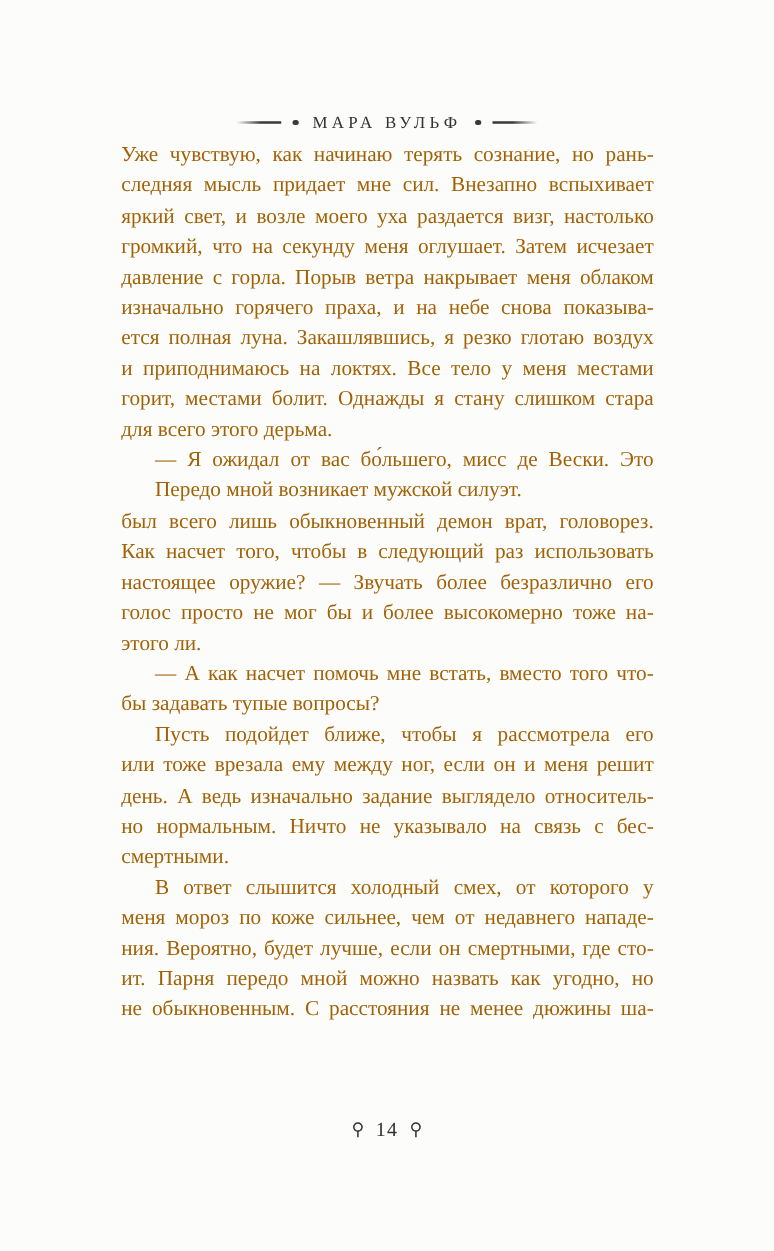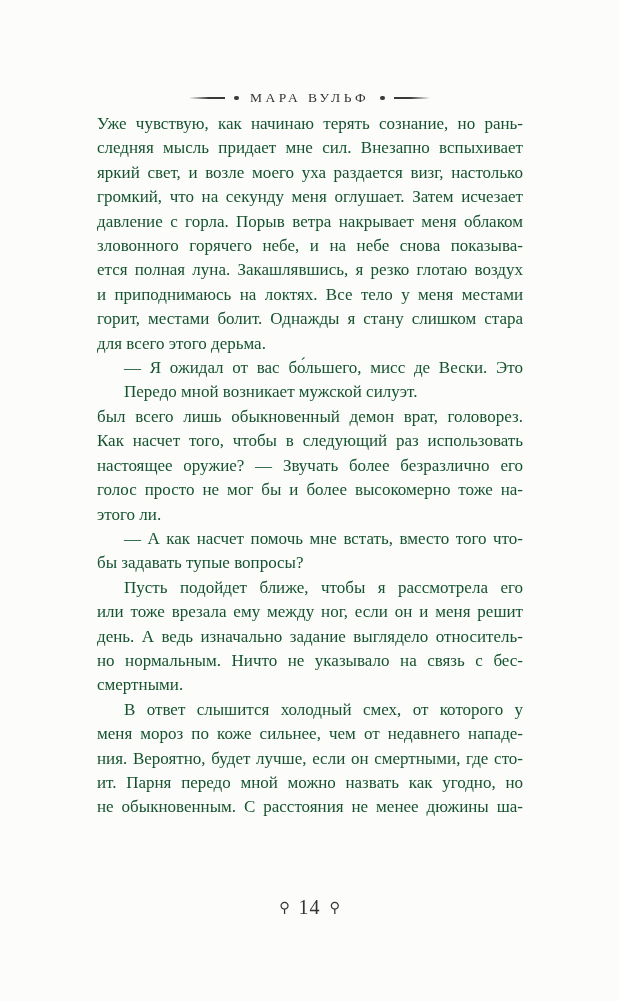--- a/index.html
+++ b/index.html
@@ -52,21 +52,21 @@
   }
 
   
   .body-text {
     position: absolute;
     left: 97px;
     top: 112px;
     width: 426px;
     font-size: 17px;
     line-height: 24.4px;
-    color: #14532d;
+    color: #a16207;
   }
   .line {
     text-align: justify;
     text-align-last: justify;
   }
   .line.last {
     text-align-last: left;
   }
   .line.indent {
     text-indent: 27px;
@@ -84,21 +84,21 @@
     gap: 9px;
     color: #333333;
   }
   .footer-ornament {
     font-family: "DejaVu Sans", sans-serif;
     font-size: 14px;
     line-height: 1;
     transform: translateY(-1px);
   }
   .page-number {
-    font-size: 20px;
+    font-size: 16px;
     letter-spacing: 1px;
   }
 </style>
 </head>
 <body>
 
 <div class="page">
 
   <div class="running-header">
     <span class="header-rule left"></span>
@@ -107,21 +107,21 @@
     <span class="header-dot"></span>
     <span class="header-rule right"></span>
   </div>
 
   <div class="body-text">
       <div class="line">Уже чувствую, как начинаю терять сознание, но рань-</div>
       <div class="line">следняя мысль придает мне сил. Внезапно вспыхивает</div>
       <div class="line">яркий свет, и возле моего уха раздается визг, настолько</div>
       <div class="line">громкий, что на секунду меня оглушает. Затем исчезает</div>
       <div class="line">давление с горла. Порыв ветра накрывает меня облаком</div>
-      <div class="line">зловонного горячего небе, и на небе снова показыва-</div>
+      <div class="line">изначально горячего праха, и на небе снова показыва-</div>
       <div class="line">ется полная луна. Закашлявшись, я резко глотаю воздух</div>
       <div class="line">и приподнимаюсь на локтях. Все тело у меня местами</div>
       <div class="line">горит, местами болит. Однажды я стану слишком стара</div>
       <div class="line last">для всего этого дерьма.</div>
       <div class="line indent">— Я ожидал от вас бо́льшего, мисс де Вески. Это</div>
       <div class="line indent last">Передо мной возникает мужской силуэт.</div>
       <div class="line">был всего лишь обыкновенный демон врат, головорез.</div>
       <div class="line">Как насчет того, чтобы в следующий раз использовать</div>
       <div class="line">настоящее оружие? — Звучать более безразлично его</div>
       <div class="line">голос просто не мог бы и более высокомерно тоже на-</div>

